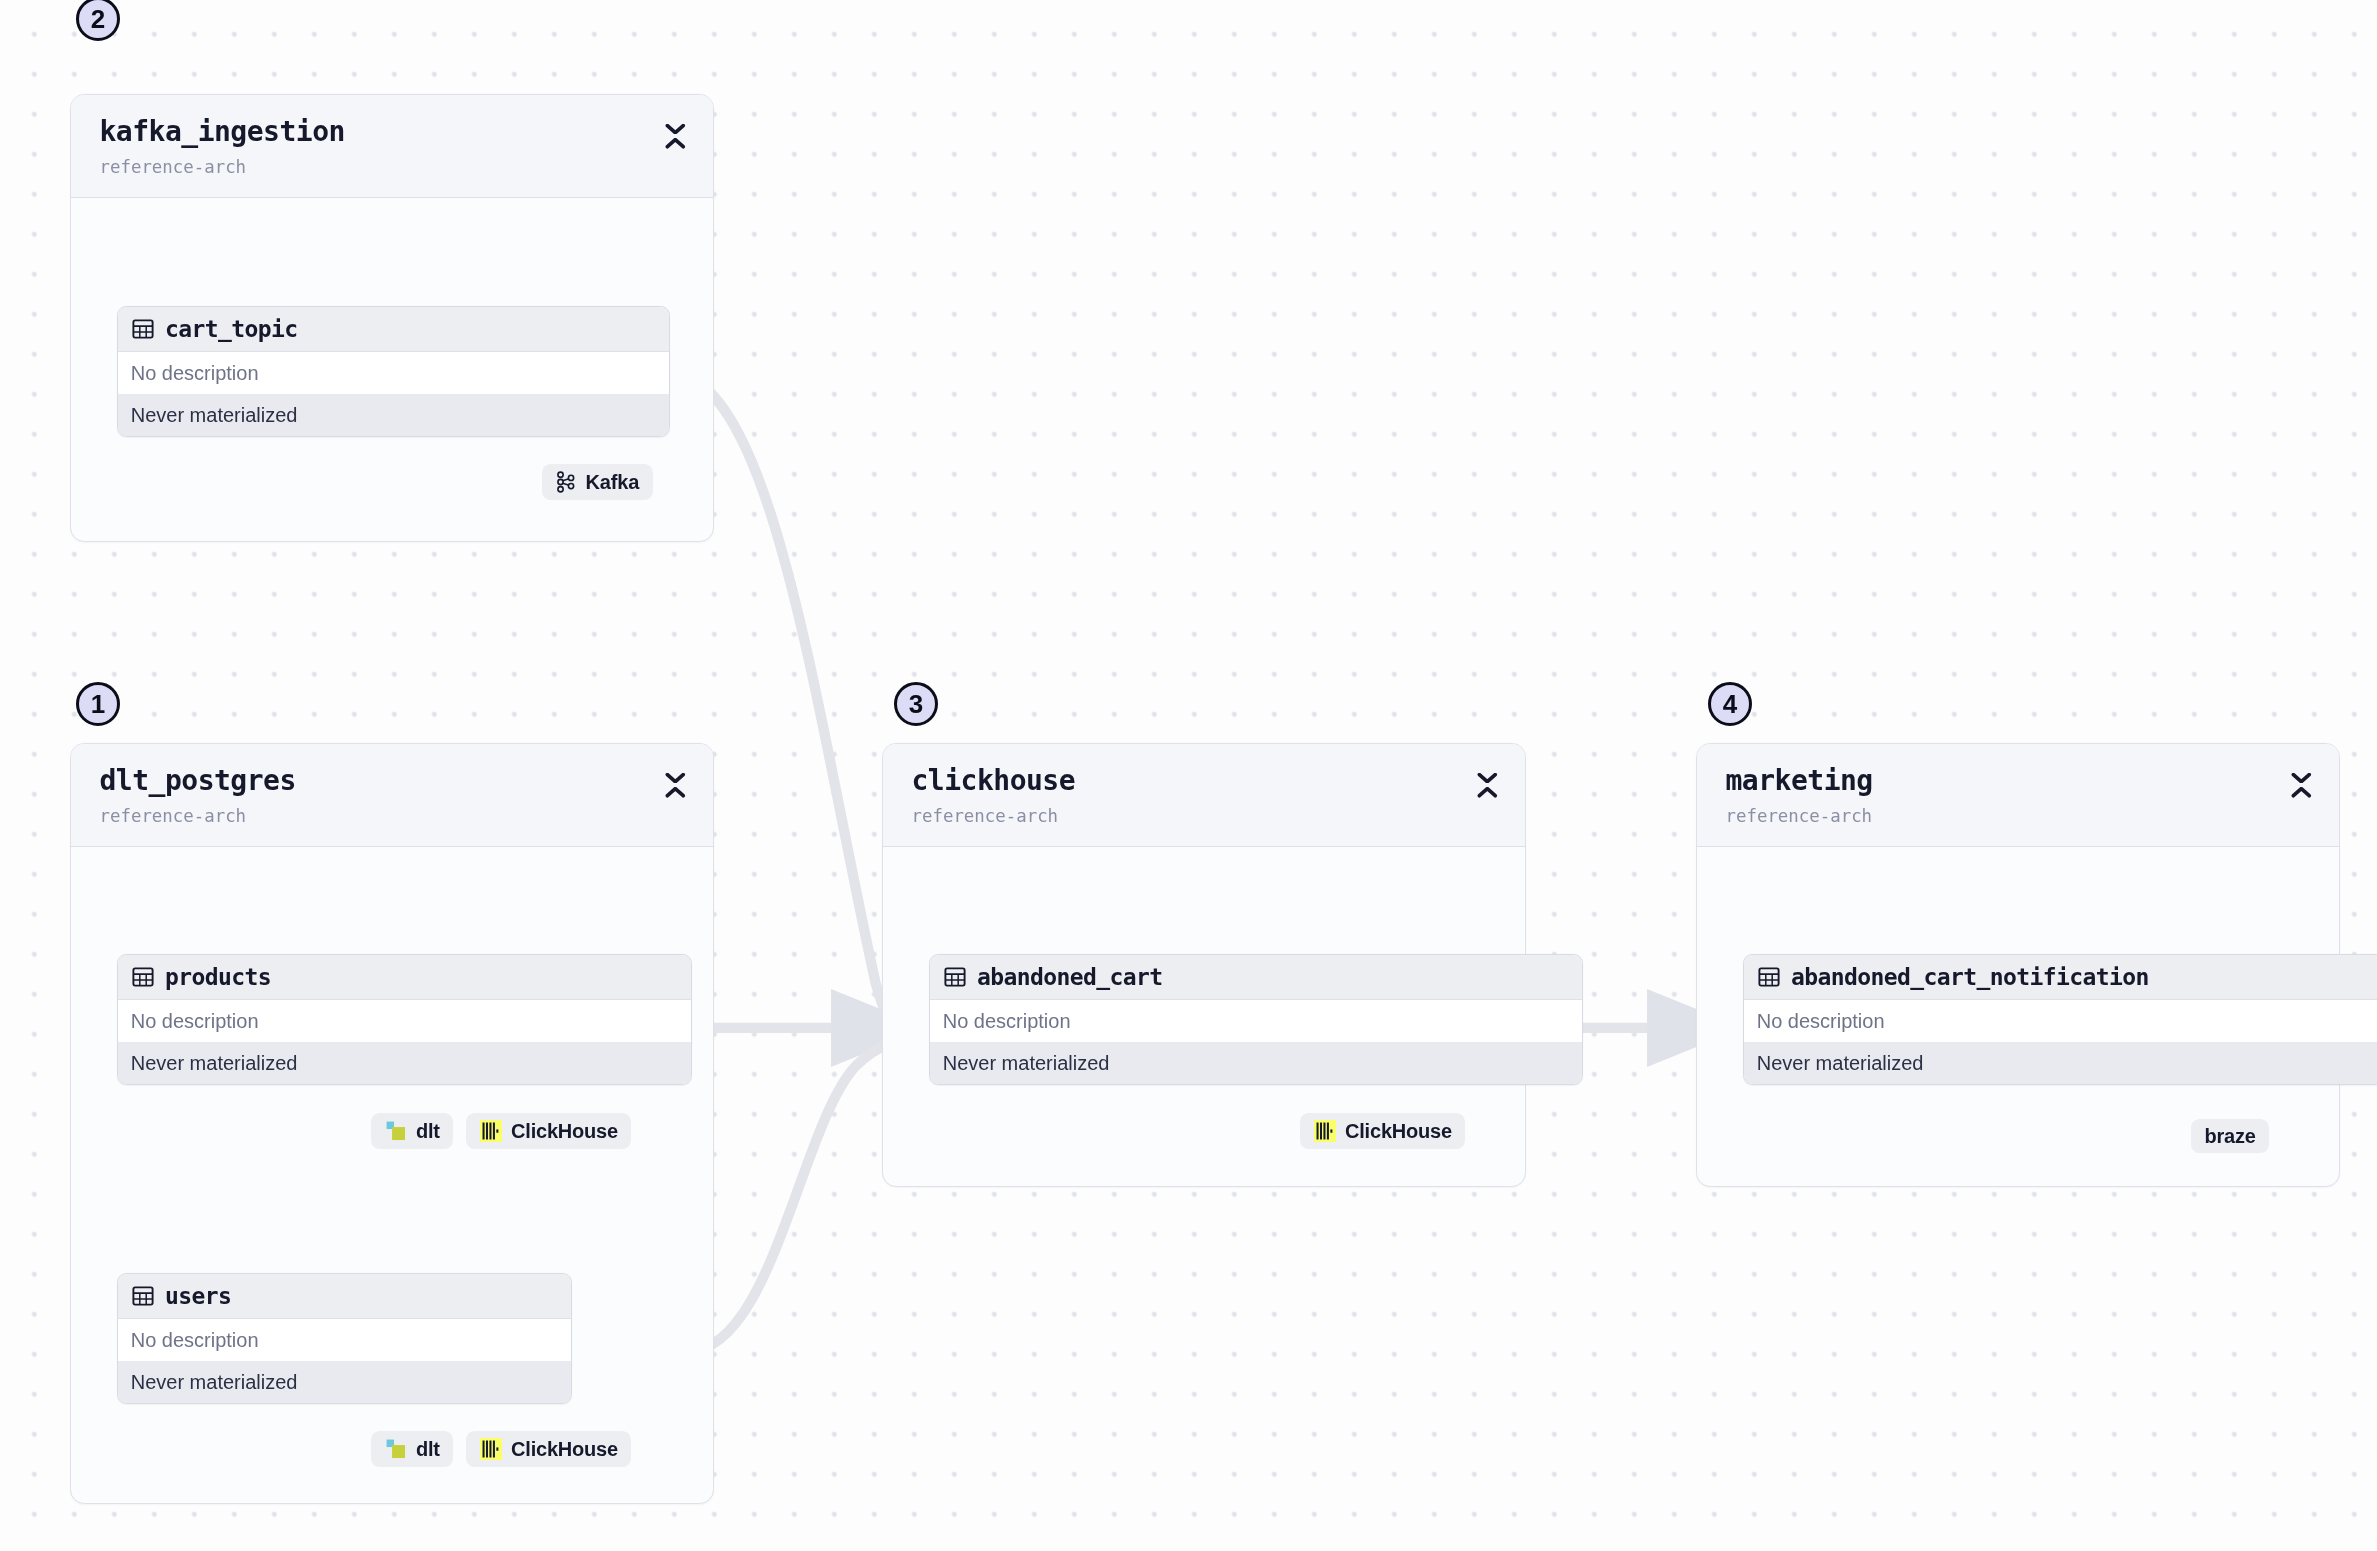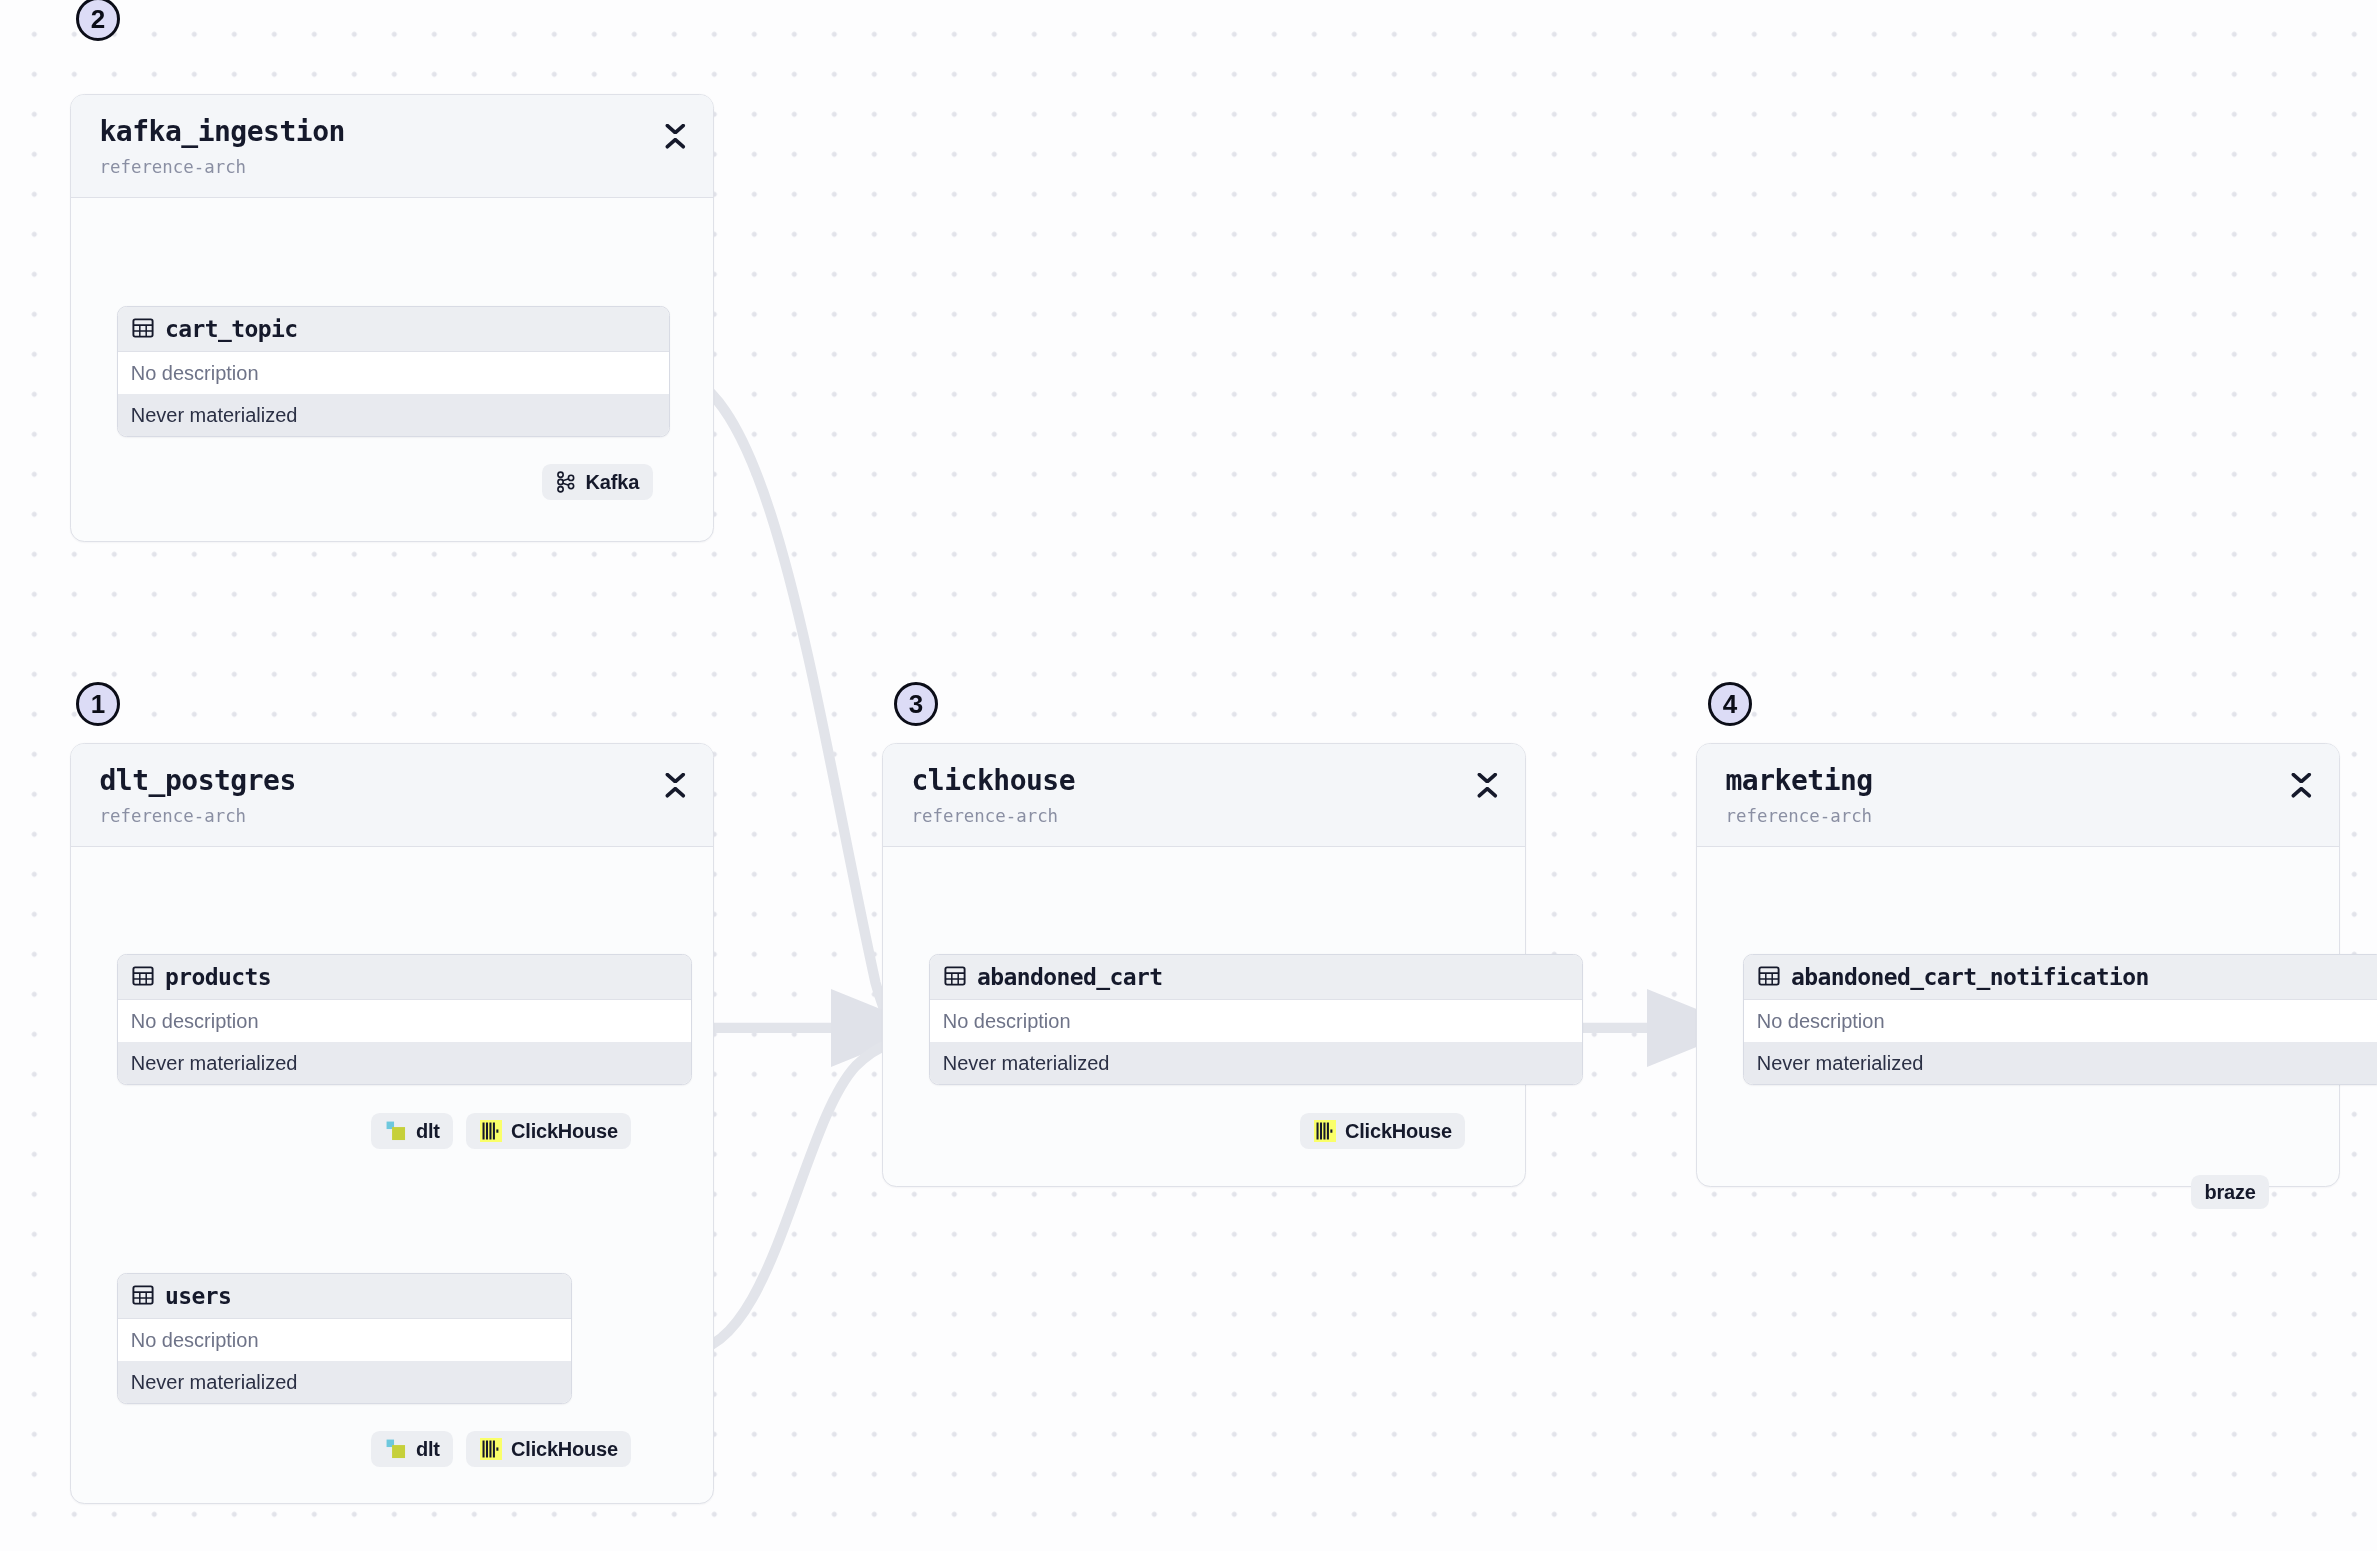--- a/index.html
+++ b/index.html
@@ -95,20 +95,21 @@
     border-radius: 9.5px;
     overflow: hidden;
     background: #ffffff;
     box-shadow: 0 0.8px 1.6px rgba(16, 20, 40, .05);
     z-index: 3;
   }
   .tn-head {
     background: #eceef2;
     padding: 8.7px 12.7px 8.7px 12.7px;
     display: flex;
+    align-items: center;
     gap: 10.3px;
     border-bottom: 1.2px solid #dfe1e8;
   }
   .tn-title {
     font-family: "DejaVu Sans Mono", "Liberation Mono", monospace;
     font-size: 23px;
     font-weight: 700;
     letter-spacing: -0.6px;
     color: #15192b;
     white-space: nowrap;
@@ -409,20 +410,20 @@
         <line x1="2.4" y1="14.9" x2="21.6" y2="14.9" stroke="#15192b" stroke-width="1.5"></line>
         <line x1="8.8" y1="9.1" x2="8.8" y2="20.6" stroke="#15192b" stroke-width="1.5"></line>
         <line x1="15.2" y1="9.1" x2="15.2" y2="20.6" stroke="#15192b" stroke-width="1.5"></line>
       </svg>
       <span class="tn-title">abandoned_cart_notification</span>
     </div>
     <div class="tn-desc">No description</div>
     <div class="tn-mat">Never materialized</div>
   </div>
 
-  <div class="badge-row" style="left:2191px; top:1175px;justify-content:flex-end;">
+  <div class="badge-row" style="left:2191px; top:1119px;justify-content:flex-end;">
     <span class="badge">
       <span>braze</span>
     </span>
   </div>
 
 </div>
 
 
 </body></html>

